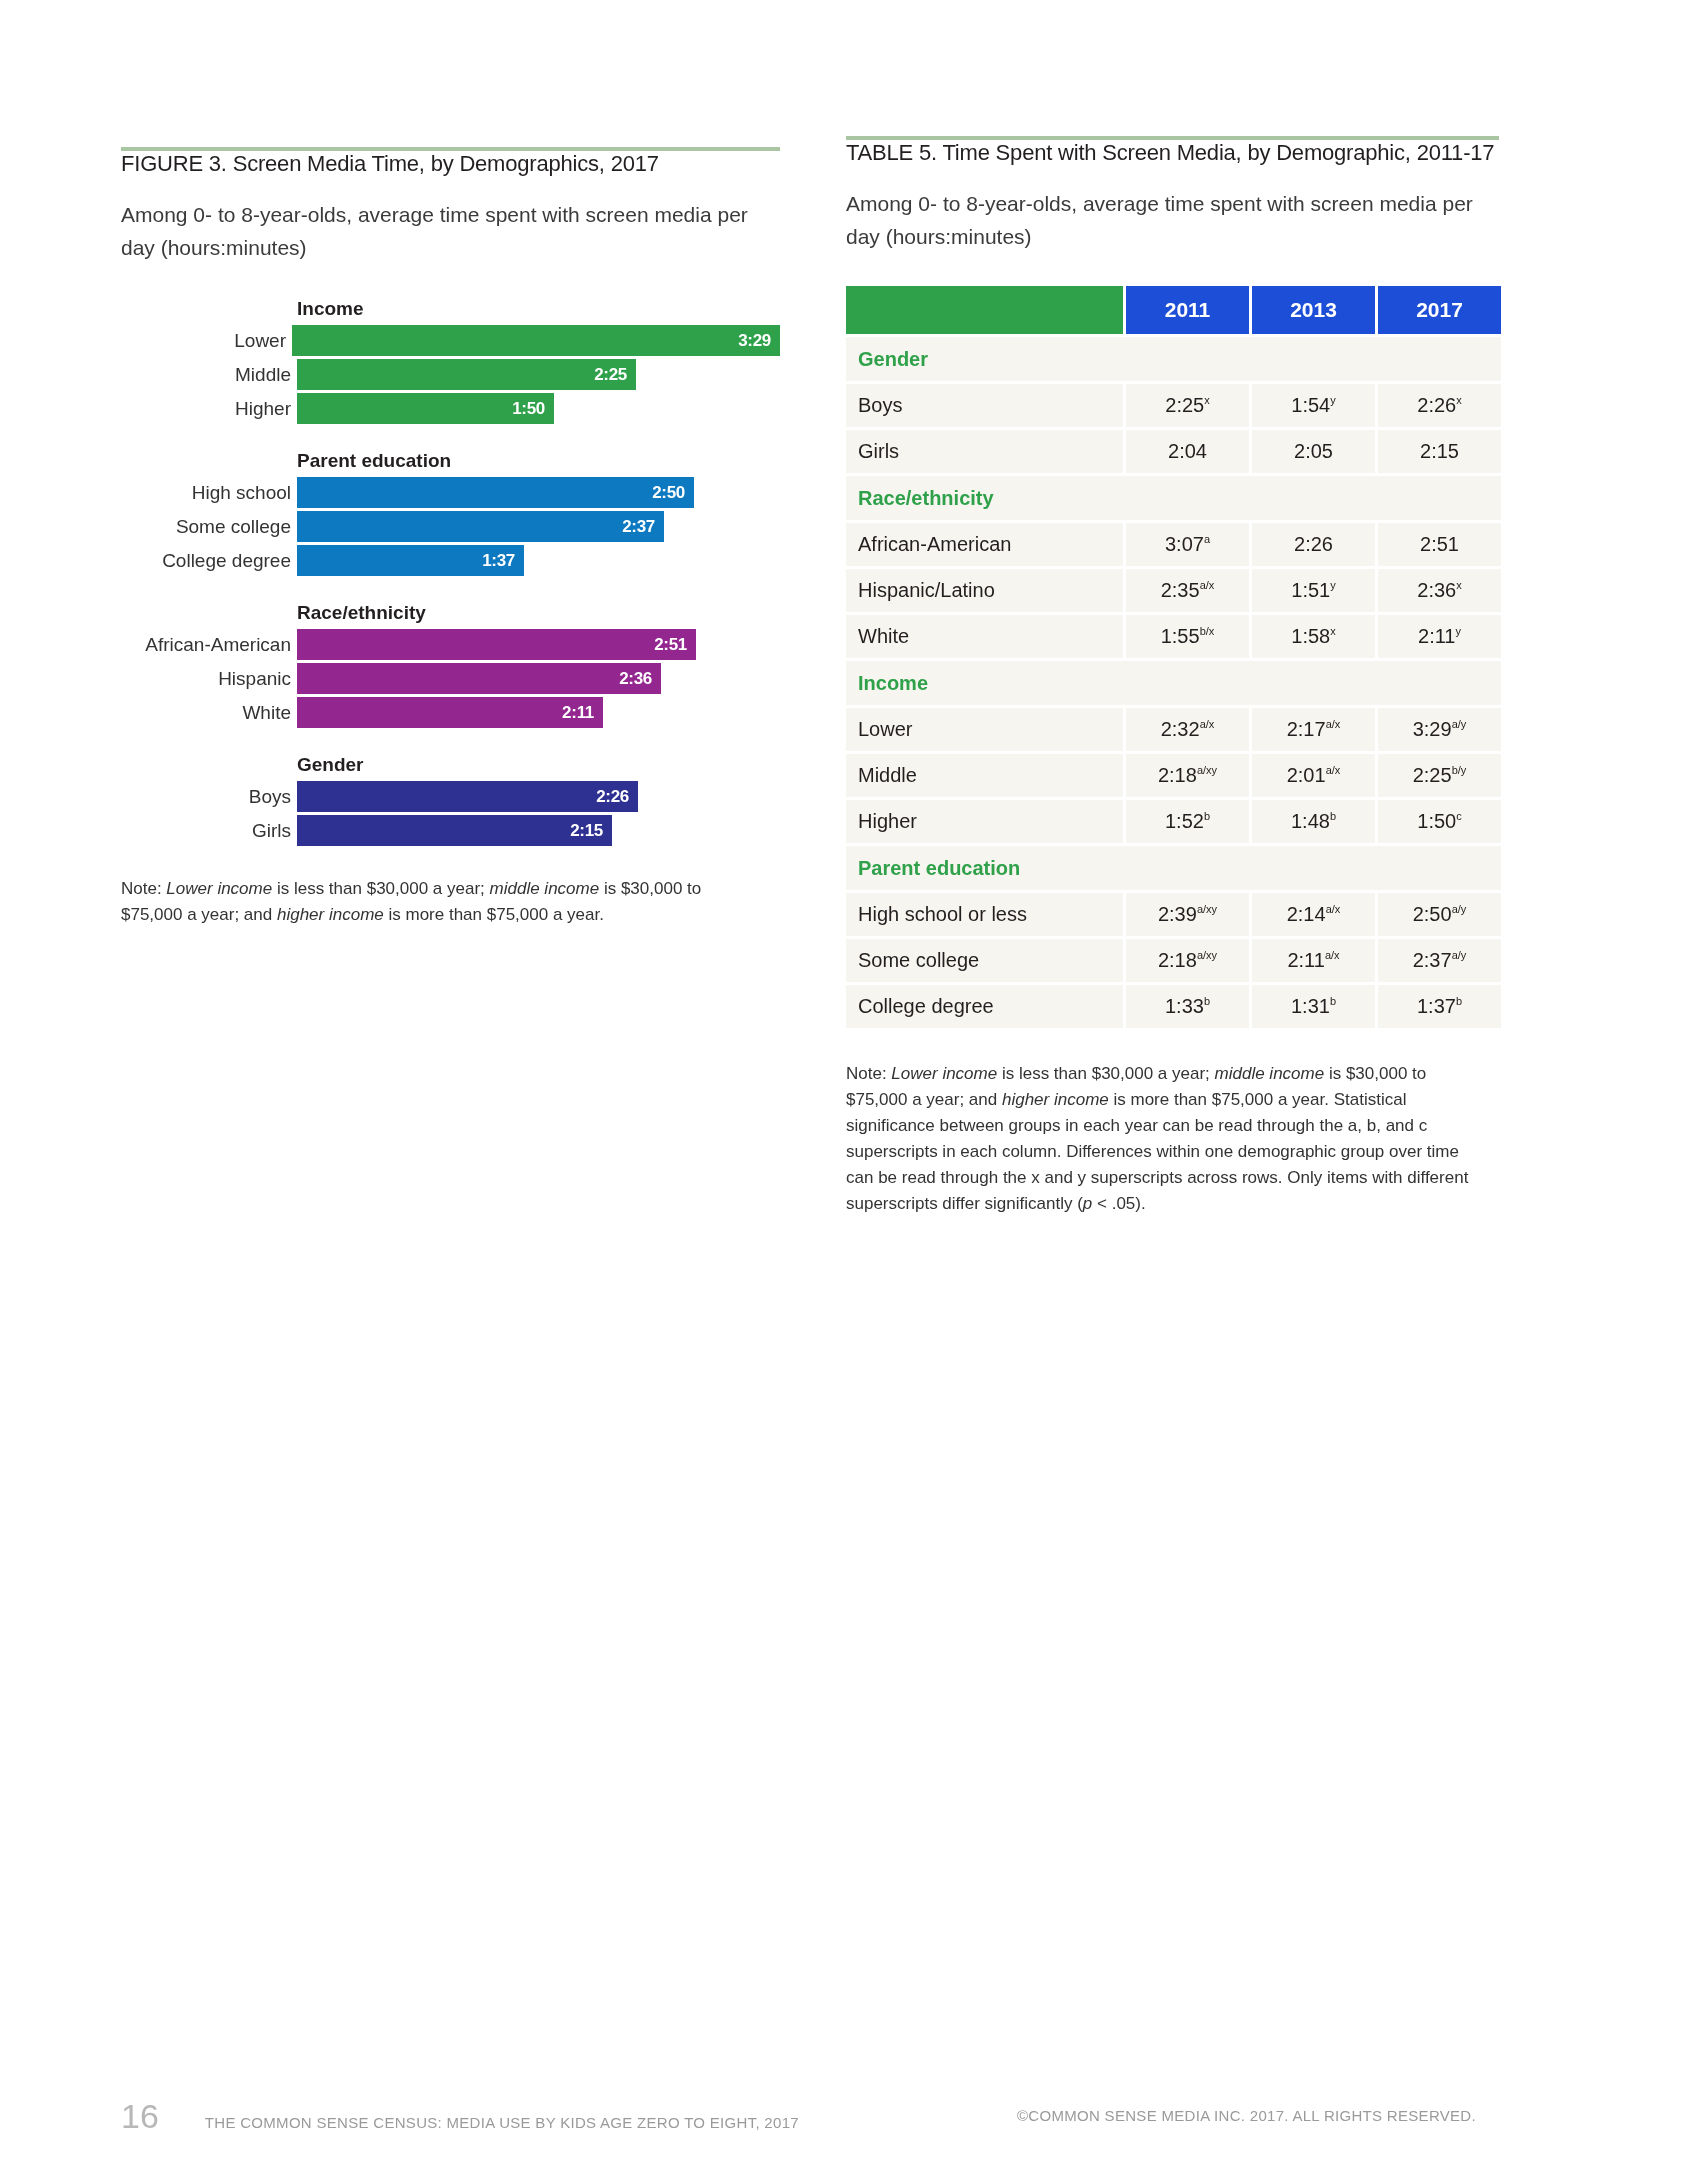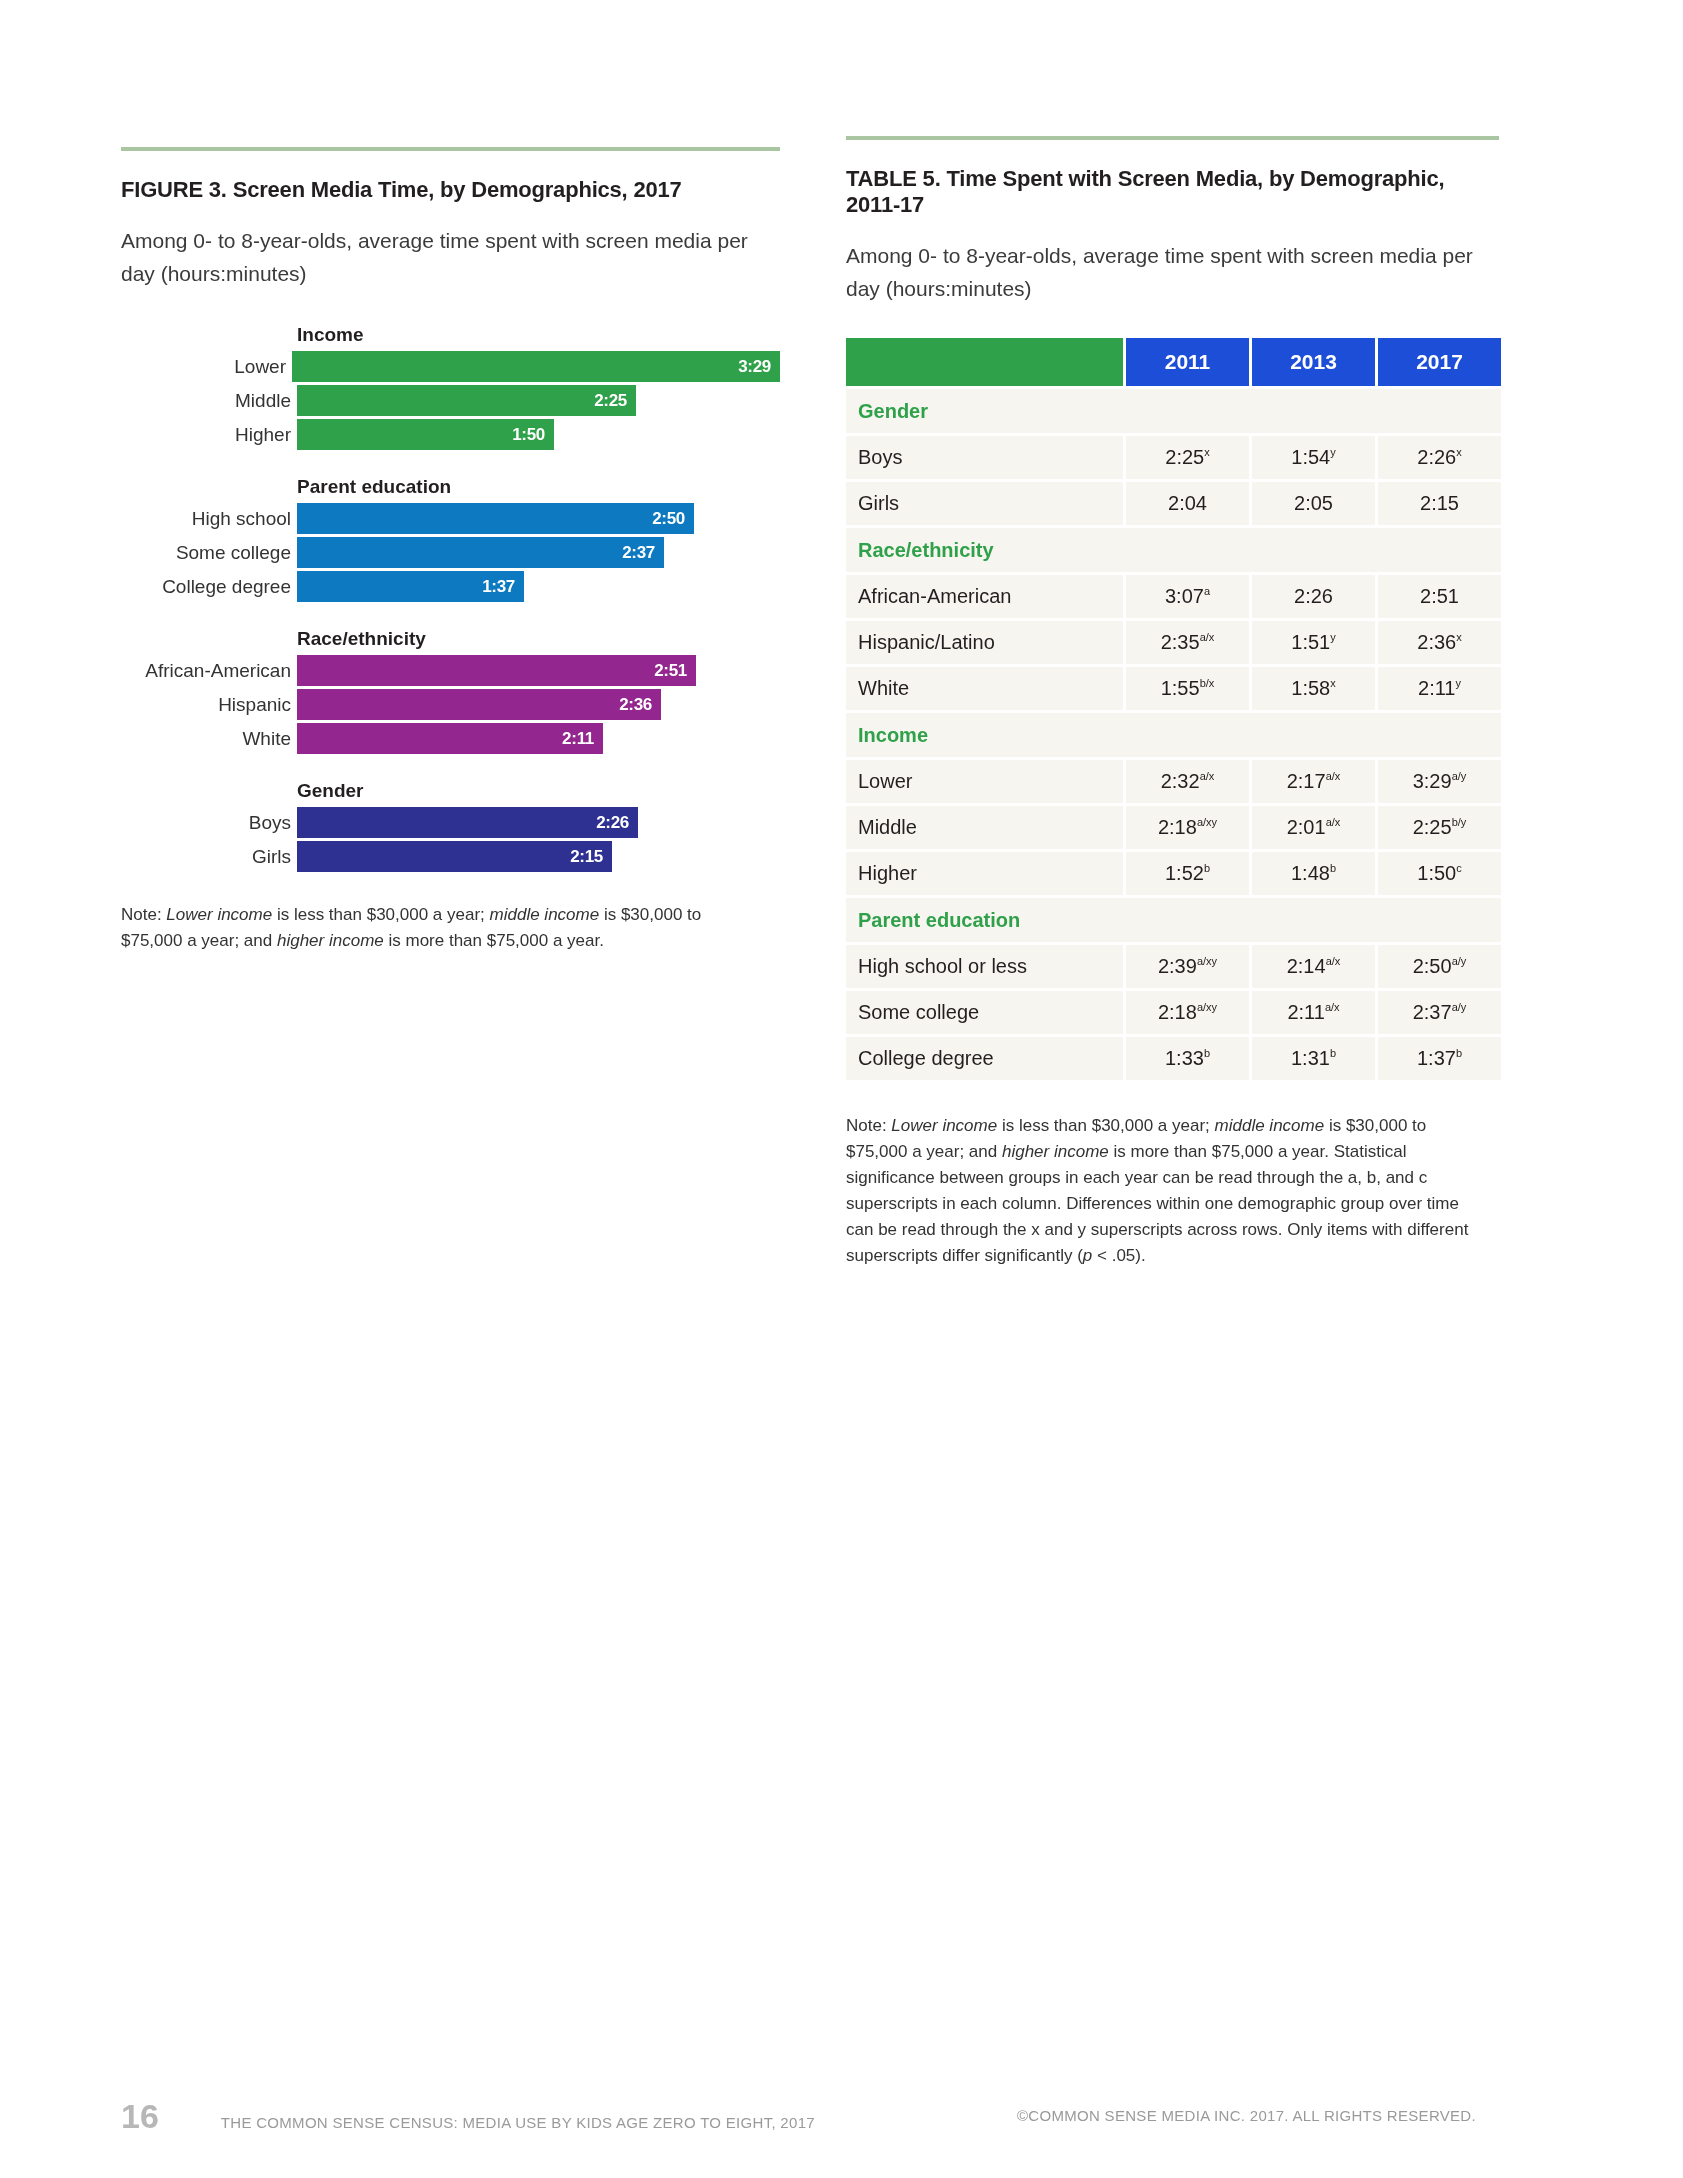--- a/index.html
+++ b/index.html
@@ -37,23 +37,22 @@
   }
 
   .top-rule {
     height: 4px;
     background: #a9c5a2;
     width: 100%;
   }
 
   .fig-title {
     font-size: 22px;
-    font-weight: bold;
+    font-weight: normal;
     letter-spacing: -0.2px;
-    margin-top: 26px;
     color: #231f20;
   }
   .fig-sub {
     font-size: 21px;
     font-weight: normal;
     line-height: 33px;
     margin-top: 21px;
     color: #3b3b3b;
     max-width: 634px;
   }
@@ -177,22 +176,22 @@
     position: absolute;
     left: 121px;
     top: 2097px;
     width: 1386px;
     display: flex;
     align-items: baseline;
   }
   .pg-num {
     font-size: 34px;
     color: #b7b7b7;
-    margin-right: 26px;
-    font-weight: bold;
+    margin-right: 10px;
+    font-weight: normal;
   }
   .foot-left {
     font-size: 15px;
     color: #9a9a9a;
     letter-spacing: 0.3px;
     margin-left: 36px;
   }
   .foot-right {
     position: absolute;
     left: 896px;

